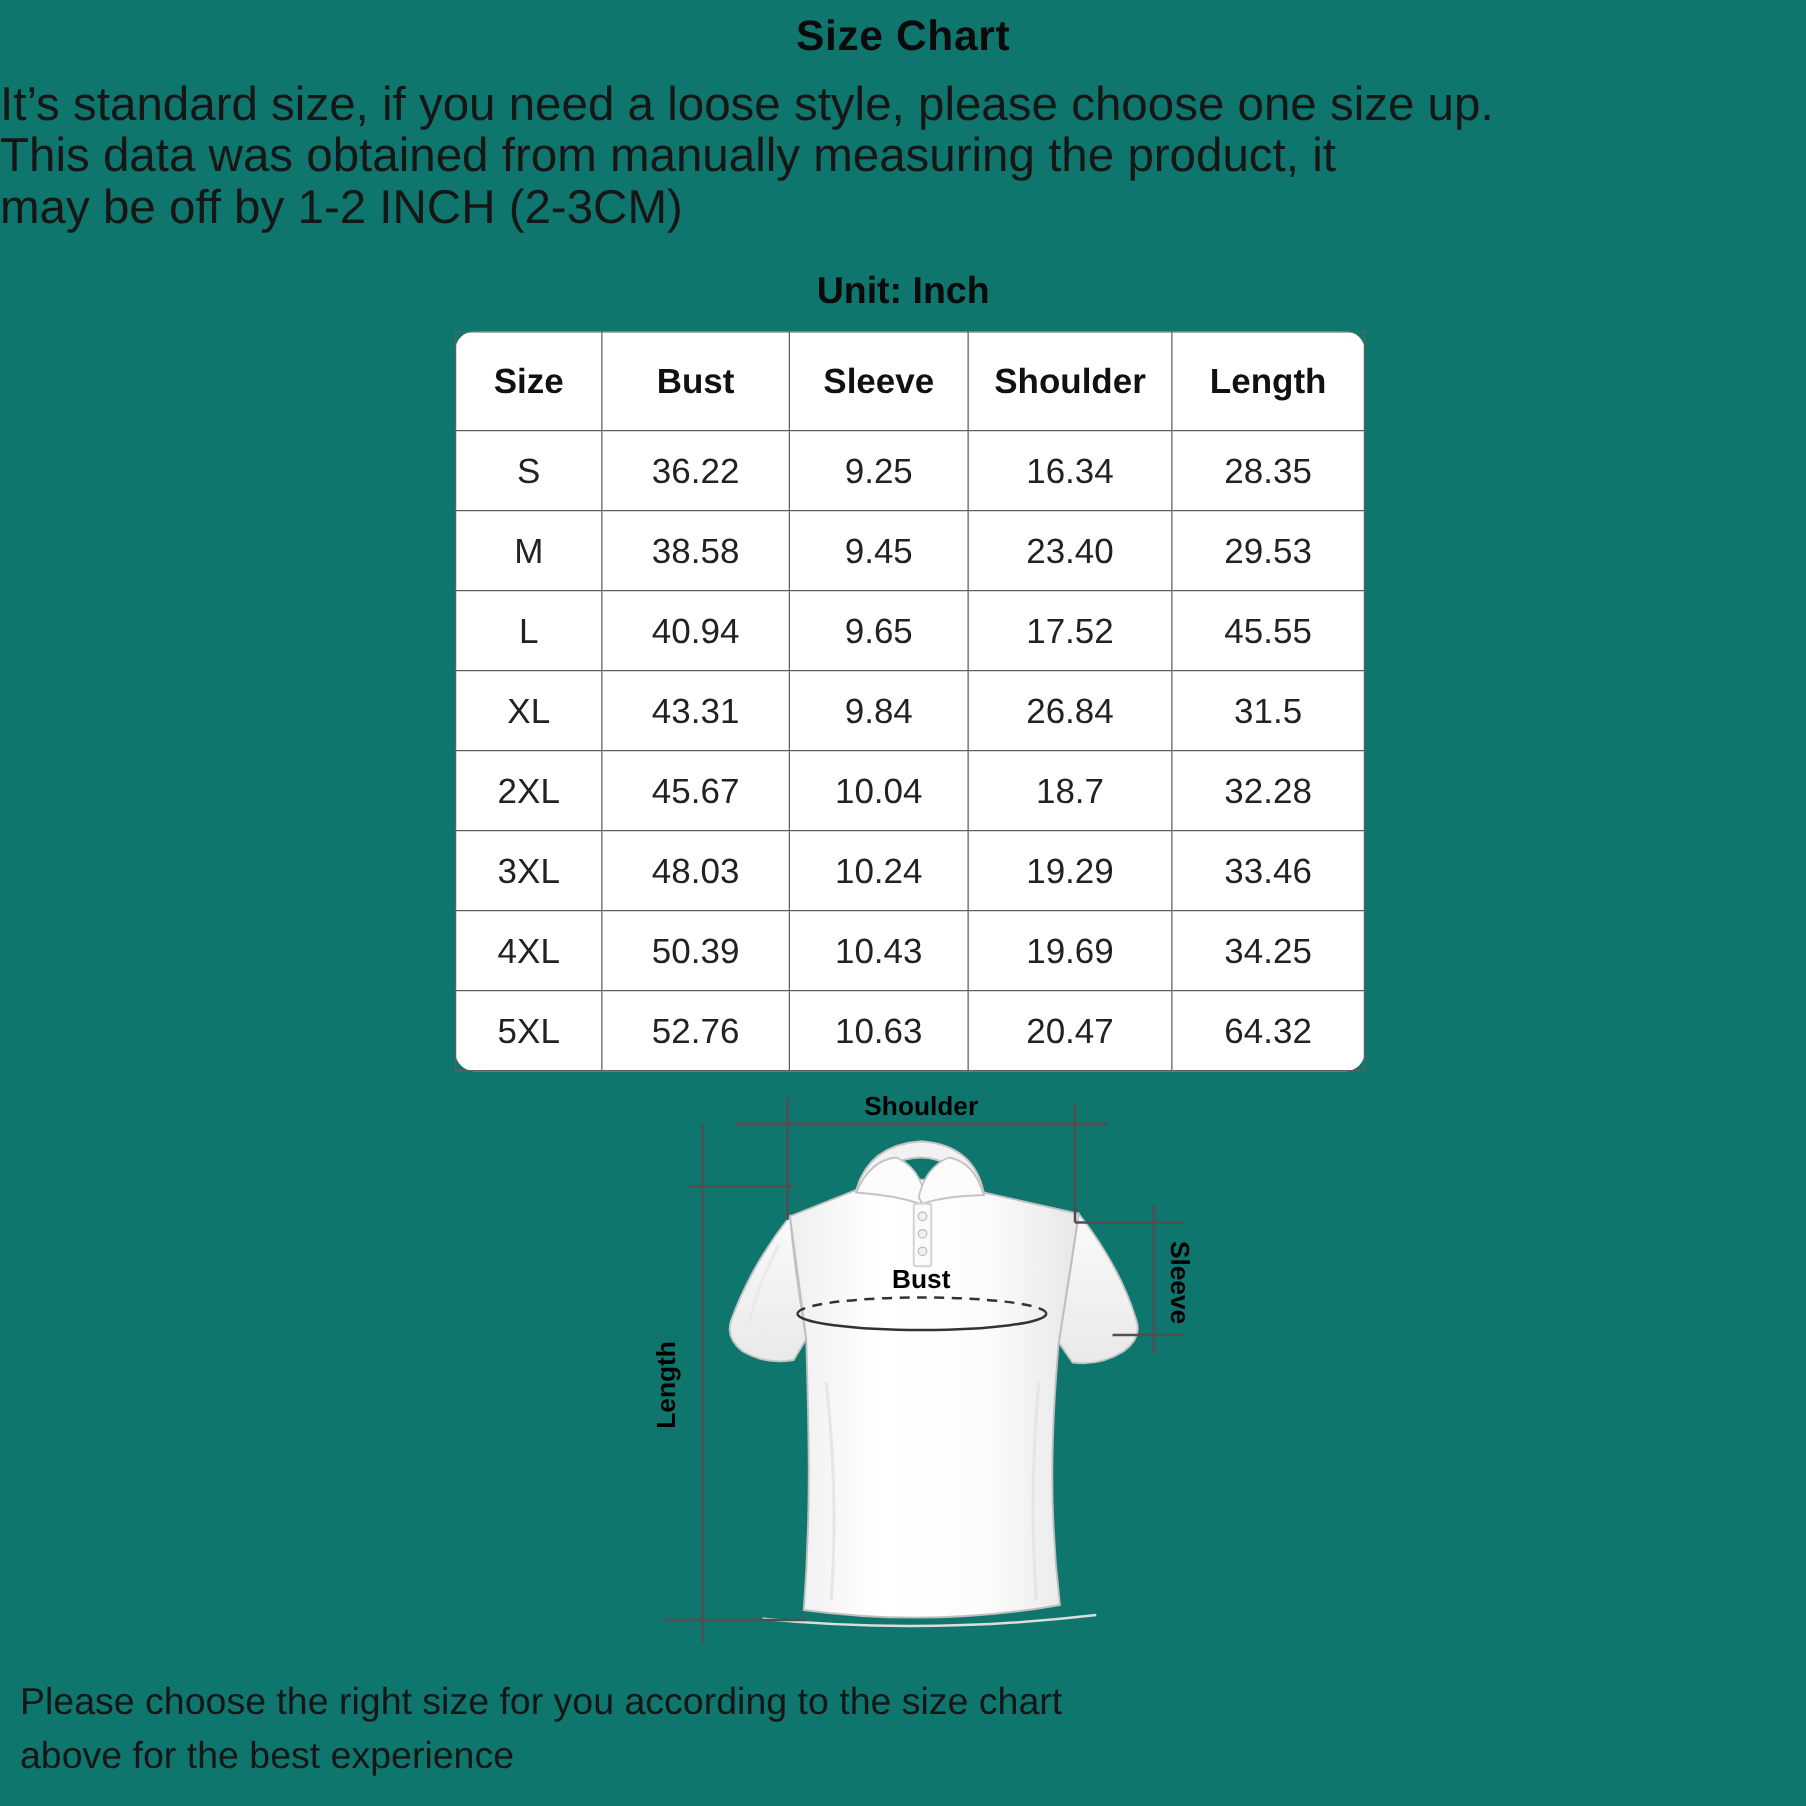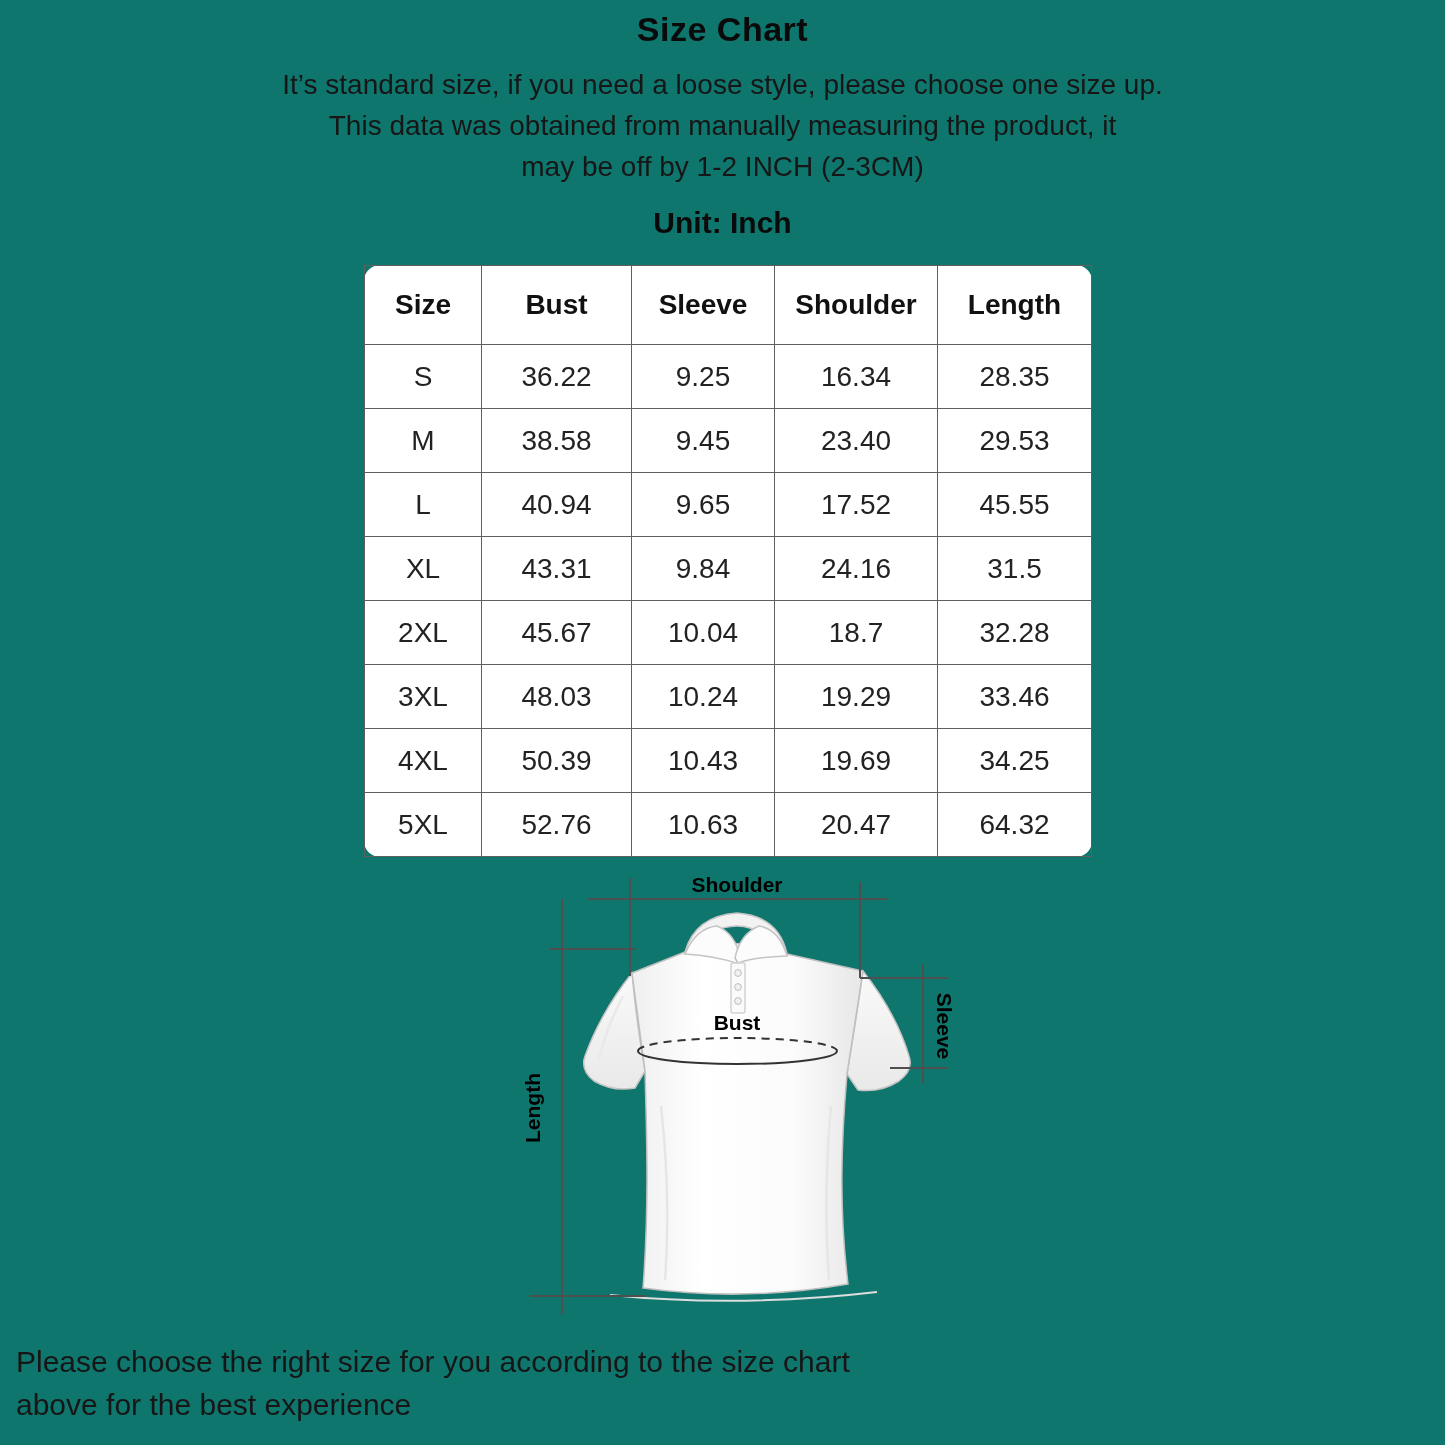--- a/index.html
+++ b/index.html
@@ -12,25 +12,25 @@
     overflow:hidden;
   }
   .page-title {
     position:absolute; top:10px; left:0; width:100%;
     text-align:center;
     font-size:34px; font-weight:bold; letter-spacing:.5px;
     color:#0a0a0a;
   }
   .intro {
     position:absolute; top:64px; left:0; width:100%;
-    text-align:center;
-    font-size:28px; line-height:41px; color:#161616;
+    text-align:left;
+    font-size:38px; line-height:41px; color:#161616;
   }
   .unit-label {
-    position:absolute; top:206px; left:0; width:100%;
+    position:absolute; top:216px; left:0; width:100%;
     text-align:center;
     font-size:30px; font-weight:bold; color:#0a0a0a;
   }
   table.size-table {
     position:absolute; left:364px; top:265px;
     width:727px;
     border-collapse:collapse; table-layout:fixed;
     background:#ffffff;
     border-radius:16px;
   }
@@ -110,21 +110,21 @@
         <td>L</td>
         <td>40.94</td>
         <td>9.65</td>
         <td>17.52</td>
         <td>45.55</td>
       </tr>
       <tr>
         <td>XL</td>
         <td>43.31</td>
         <td>9.84</td>
-        <td>24.16</td>
+        <td>26.84</td>
         <td>31.5</td>
       </tr>
       <tr>
         <td>2XL</td>
         <td>45.67</td>
         <td>10.04</td>
         <td>18.7</td>
         <td>32.28</td>
       </tr>
       <tr>

